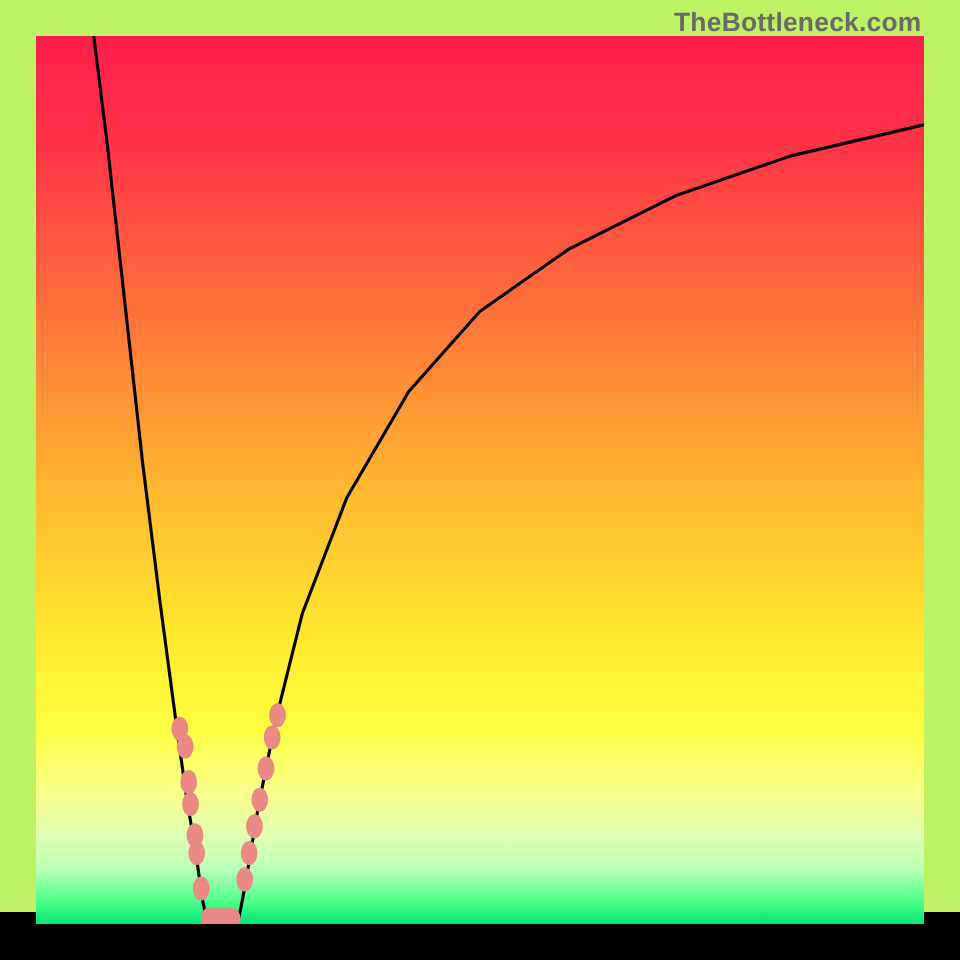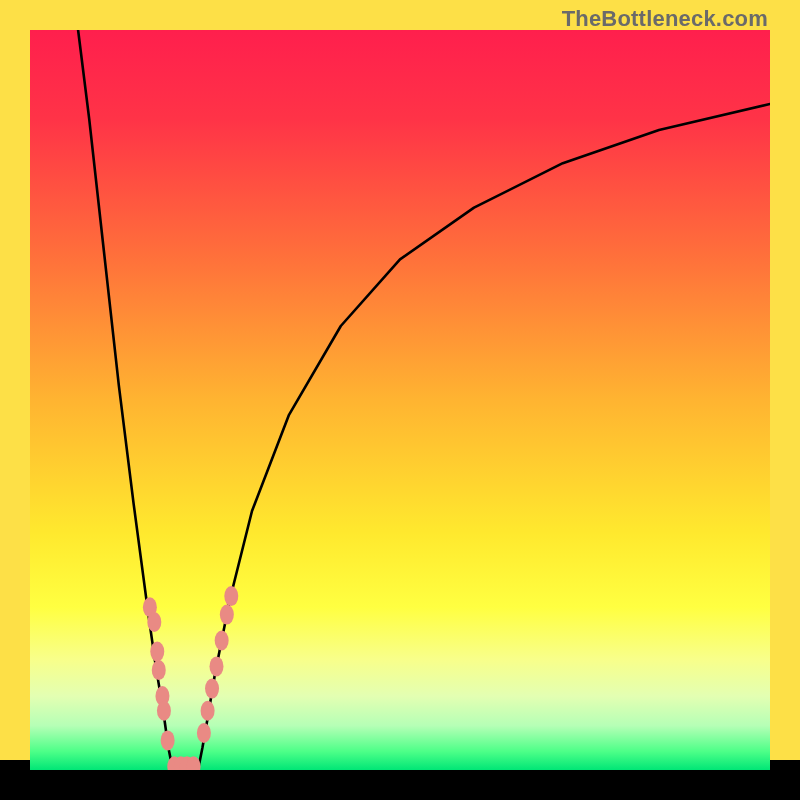--- a/index.html
+++ b/index.html
@@ -10,21 +10,21 @@
     overflow: hidden;
     background: #000;
     font-family: Arial, Helvetica, sans-serif;
   }
   .frame {
     position: absolute;
     left: 0;
     top: 0;
     width: 800px;
     height: 760px;
-    background: #fde047;
+    background: #bef264;
   }
   .plot {
     position: absolute;
     left: 30px;
     top: 30px;
     width: 740px;
     height: 740px;
     overflow: hidden;
   }
   .bg-gradient {

